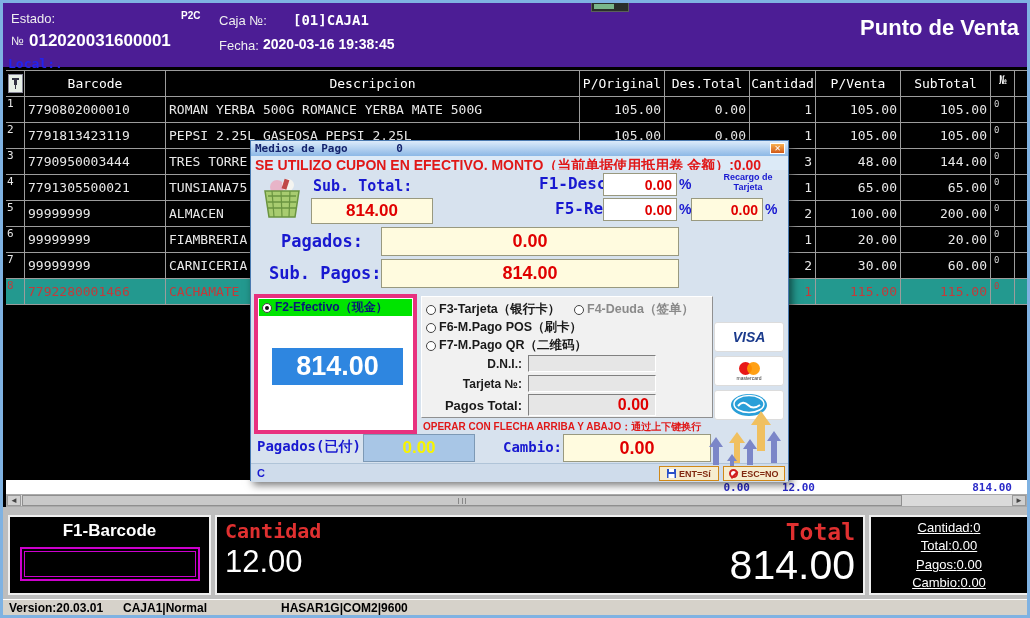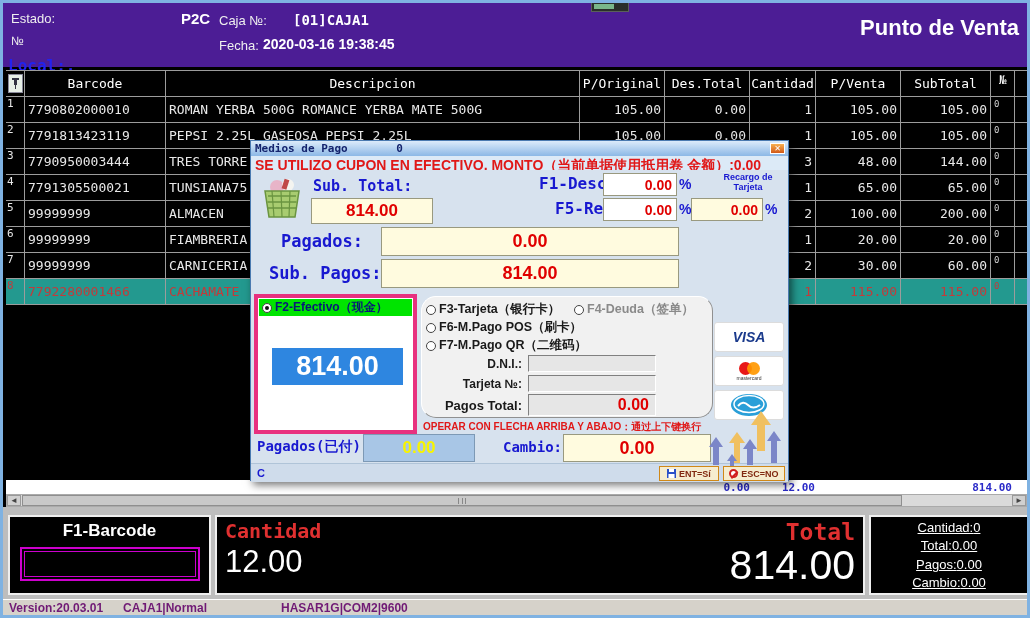--- a/index.html
+++ b/index.html
@@ -6,21 +6,21 @@
   *{box-sizing:border-box;}
   .screen{position:relative;width:1030px;height:618px;background:#000;border:3px solid #7fb2e2;overflow:hidden;
           font-family:"Liberation Sans",sans-serif;}
   
   .hdr{position:absolute;left:0;top:0;width:1024px;height:64px;background:#4c1d95;color:#fff;}
   .hdr .lab{position:absolute;font-size:13px;color:#efefef;}
   .hdr .val{position:absolute;font-weight:bold;}
   .app-title{position:absolute;right:8px;top:12px;font-size:22px;font-weight:bold;color:#fff;}
   .led{position:absolute;left:588px;top:0;width:38px;height:9px;background:#2a2f2a;border:1px solid #5a605a;border-top:none;}
   .led i{display:block;margin:1px 0 0 2px;width:20px;height:5px;background:#79b78a;}
-  .local{position:absolute;left:5px;top:53px;color:#2222ee;font-weight:bold;font-size:16px;font-family:"DejaVu Sans Mono",monospace;}
+  .local{position:absolute;left:5px;top:53px;color:#2222ee;font-weight:bold;font-size:13px;font-family:"DejaVu Sans Mono",monospace;}
   
   .tbl{position:absolute;left:3px;top:67px;width:1021px;height:410px;background:#000;
        font-family:"DejaVu Sans Mono",monospace;font-size:13px;color:#e8e8e8;}
   .trow{display:flex;height:26px;border-bottom:1px solid #9c9c9c;}
   .thead{height:27px;border-top:1px solid #9c9c9c;}
   .c{border-right:1px solid #9c9c9c;height:100%;display:flex;align-items:center;overflow:hidden;white-space:nowrap;padding:0 3px;}
   .c0{width:19px;padding:0 1px;align-items:flex-start;font-size:11px;}
   .c1{width:141px;}
   .c2{width:414px;}
   .c3{width:85px;}
@@ -58,21 +58,21 @@
   .p2 .cl .t,.p2 .cr .t{color:#e03030;font-weight:bold;font-family:"DejaVu Sans Mono",monospace;}
   .p2 .cl .t{font-size:20px;}
   .p2 .cl .v{color:#fff;font-size:31px;line-height:1.2;}
   .p2 .cr{text-align:right;}
   .p2 .cr .t{font-size:23px;}
   .p2 .cr .v{color:#fff;font-size:41px;line-height:1.0;}
   .p3{left:866px;top:8px;width:160px;height:80px;color:#fff;font-size:13px;padding:3px 6px;display:flex;flex-direction:column;justify-content:space-between;}
   .p3 .r{display:flex;justify-content:center;text-decoration:underline;}
   
   .sbar{position:absolute;left:0;top:596px;width:1024px;height:16px;background:#d6d2ca;border-top:1px solid #fff;
-        color:#701a75;font-weight:bold;font-size:12px;padding-left:40px;}
+        color:#000000;font-weight:bold;font-size:12px;padding-left:40px;}
   .sbar span{position:absolute;top:1px;}
   
   .dlg{position:absolute;left:247px;top:137px;width:539px;height:341px;background:#d7e2ee;
        border:1px solid #4a7ab0;box-shadow:3px 4px 8px rgba(0,0,0,.55);font-family:"Liberation Sans",sans-serif;}
   .dtitle{position:absolute;left:0;top:0;width:100%;height:15px;background:linear-gradient(#dcebfa,#8cb8e6);
           font-family:"DejaVu Sans Mono",monospace;font-size:11px;font-weight:bold;color:#14246e;padding:1px 4px;}
   .dtitle .cnt{margin-left:42px;}
   .dclose{position:absolute;right:3px;top:2px;width:15px;height:11px;background:linear-gradient(#f8b050,#d05818);
           border:1px solid #fff;color:#fff;font-size:8px;line-height:9px;text-align:center;}
   .dwarn{position:absolute;left:0;top:15px;width:100%;height:14px;background:#dcea f7;background:#dceaf7;
@@ -82,21 +82,21 @@
        display:flex;align-items:center;justify-content:center;}
   .pct{position:absolute;color:#1818d0;font-weight:bold;font-size:14px;}
   .pinkbox{position:absolute;left:3px;top:153px;width:163px;height:140px;background:#fff;border:4px solid #e8317f;}
   .greenrow{position:absolute;left:1px;top:1px;right:1px;height:17px;background:#00e400;display:flex;align-items:center;padding-left:3px;}
   .radio{width:10px;height:10px;border:1px solid #444;border-radius:50%;background:#fff;flex:none;margin-right:3px;position:relative;}
   .radio.sel:after{content:"";position:absolute;left:2px;top:2px;width:4px;height:4px;border-radius:50%;background:#111;}
   .greenrow b{font-size:12px;color:#081878;white-space:nowrap;}
   .amt{position:absolute;left:14px;top:50px;width:131px;height:37px;background:#2e86e0;color:#fff;
        font-weight:bold;font-size:27px;display:flex;align-items:center;justify-content:center;font-family:"Liberation Sans",sans-serif;}
   .rpanel{position:absolute;left:170px;top:155px;width:292px;height:122px;background:#f1f1f1;
-          border-top:1px solid #fff;border-left:1px solid #fff;border-right:1px solid #909090;border-bottom:1px solid #909090;border-radius:15px;}
+          border-top:1px solid #fff;border-left:1px solid #fff;border-right:1px solid #909090;border-bottom:1px solid #909090;}
   .rrow{position:absolute;display:flex;align-items:center;font-size:12.5px;font-weight:bold;color:#1a1a1a;white-space:nowrap;}
   .gray{color:#8a8a8a;}
   .flab{position:absolute;font-size:12px;font-weight:bold;color:#1a1a1a;text-align:right;width:100px;}
   .sunk{position:absolute;background:#e6e6e6;border-top:1px solid #808080;border-left:1px solid #808080;
         border-bottom:1px solid #fff;border-right:1px solid #fff;}
   .instr{position:absolute;left:172px;top:279px;width:350px;font-size:10px;font-weight:bold;color:#e01818;white-space:nowrap;}
   .logo{position:absolute;left:463px;width:70px;height:30px;background:#fff;border-radius:3px;border:1px solid #dcdcdc;
         display:flex;align-items:center;justify-content:center;flex-direction:column;}
   .visa-txt{font-style:italic;font-weight:bold;font-size:14px;color:#1a3a8c;letter-spacing:0;}
   .mc{display:flex;align-items:center;height:14px;}
@@ -113,22 +113,23 @@
   .noentry:after{content:"";position:absolute;left:-1px;top:3px;width:9px;height:2px;background:#d02020;transform:rotate(-45deg);}
   .mono{font-family:"DejaVu Sans Mono",monospace;}
 </style>
 </head>
 <body>
 
 <div class="screen">
 
   <div class="hdr">
     <span class="lab" style="left:8px;top:8px;">Estado:</span>
-    <span class="val" style="left:178px;top:7px;font-size:15px;">P2C</span>
+    <span class="val" style="left:178px;top:7px;font-size:10px;">P2C</span>
     <span class="lab" style="left:8px;top:31px;font-size:12px;">№</span>
+    <span class="val" style="left:26px;top:28px;font-size:17px;">012020031600001</span>
     <span class="lab" style="left:216px;top:10px;">Caja №:</span>
     <span class="val mono" style="left:290px;top:9px;font-size:14px;">[01]CAJA1</span>
     <span class="lab" style="left:216px;top:35px;">Fecha:</span>
     <span class="val" style="left:260px;top:33px;font-size:14px;">2020-03-16 19:38:45</span>
     <span class="app-title">Punto de Venta</span>
   </div>
   <div class="led">
       <i></i>
     </div>
   <span class="local">Local:.</span>

